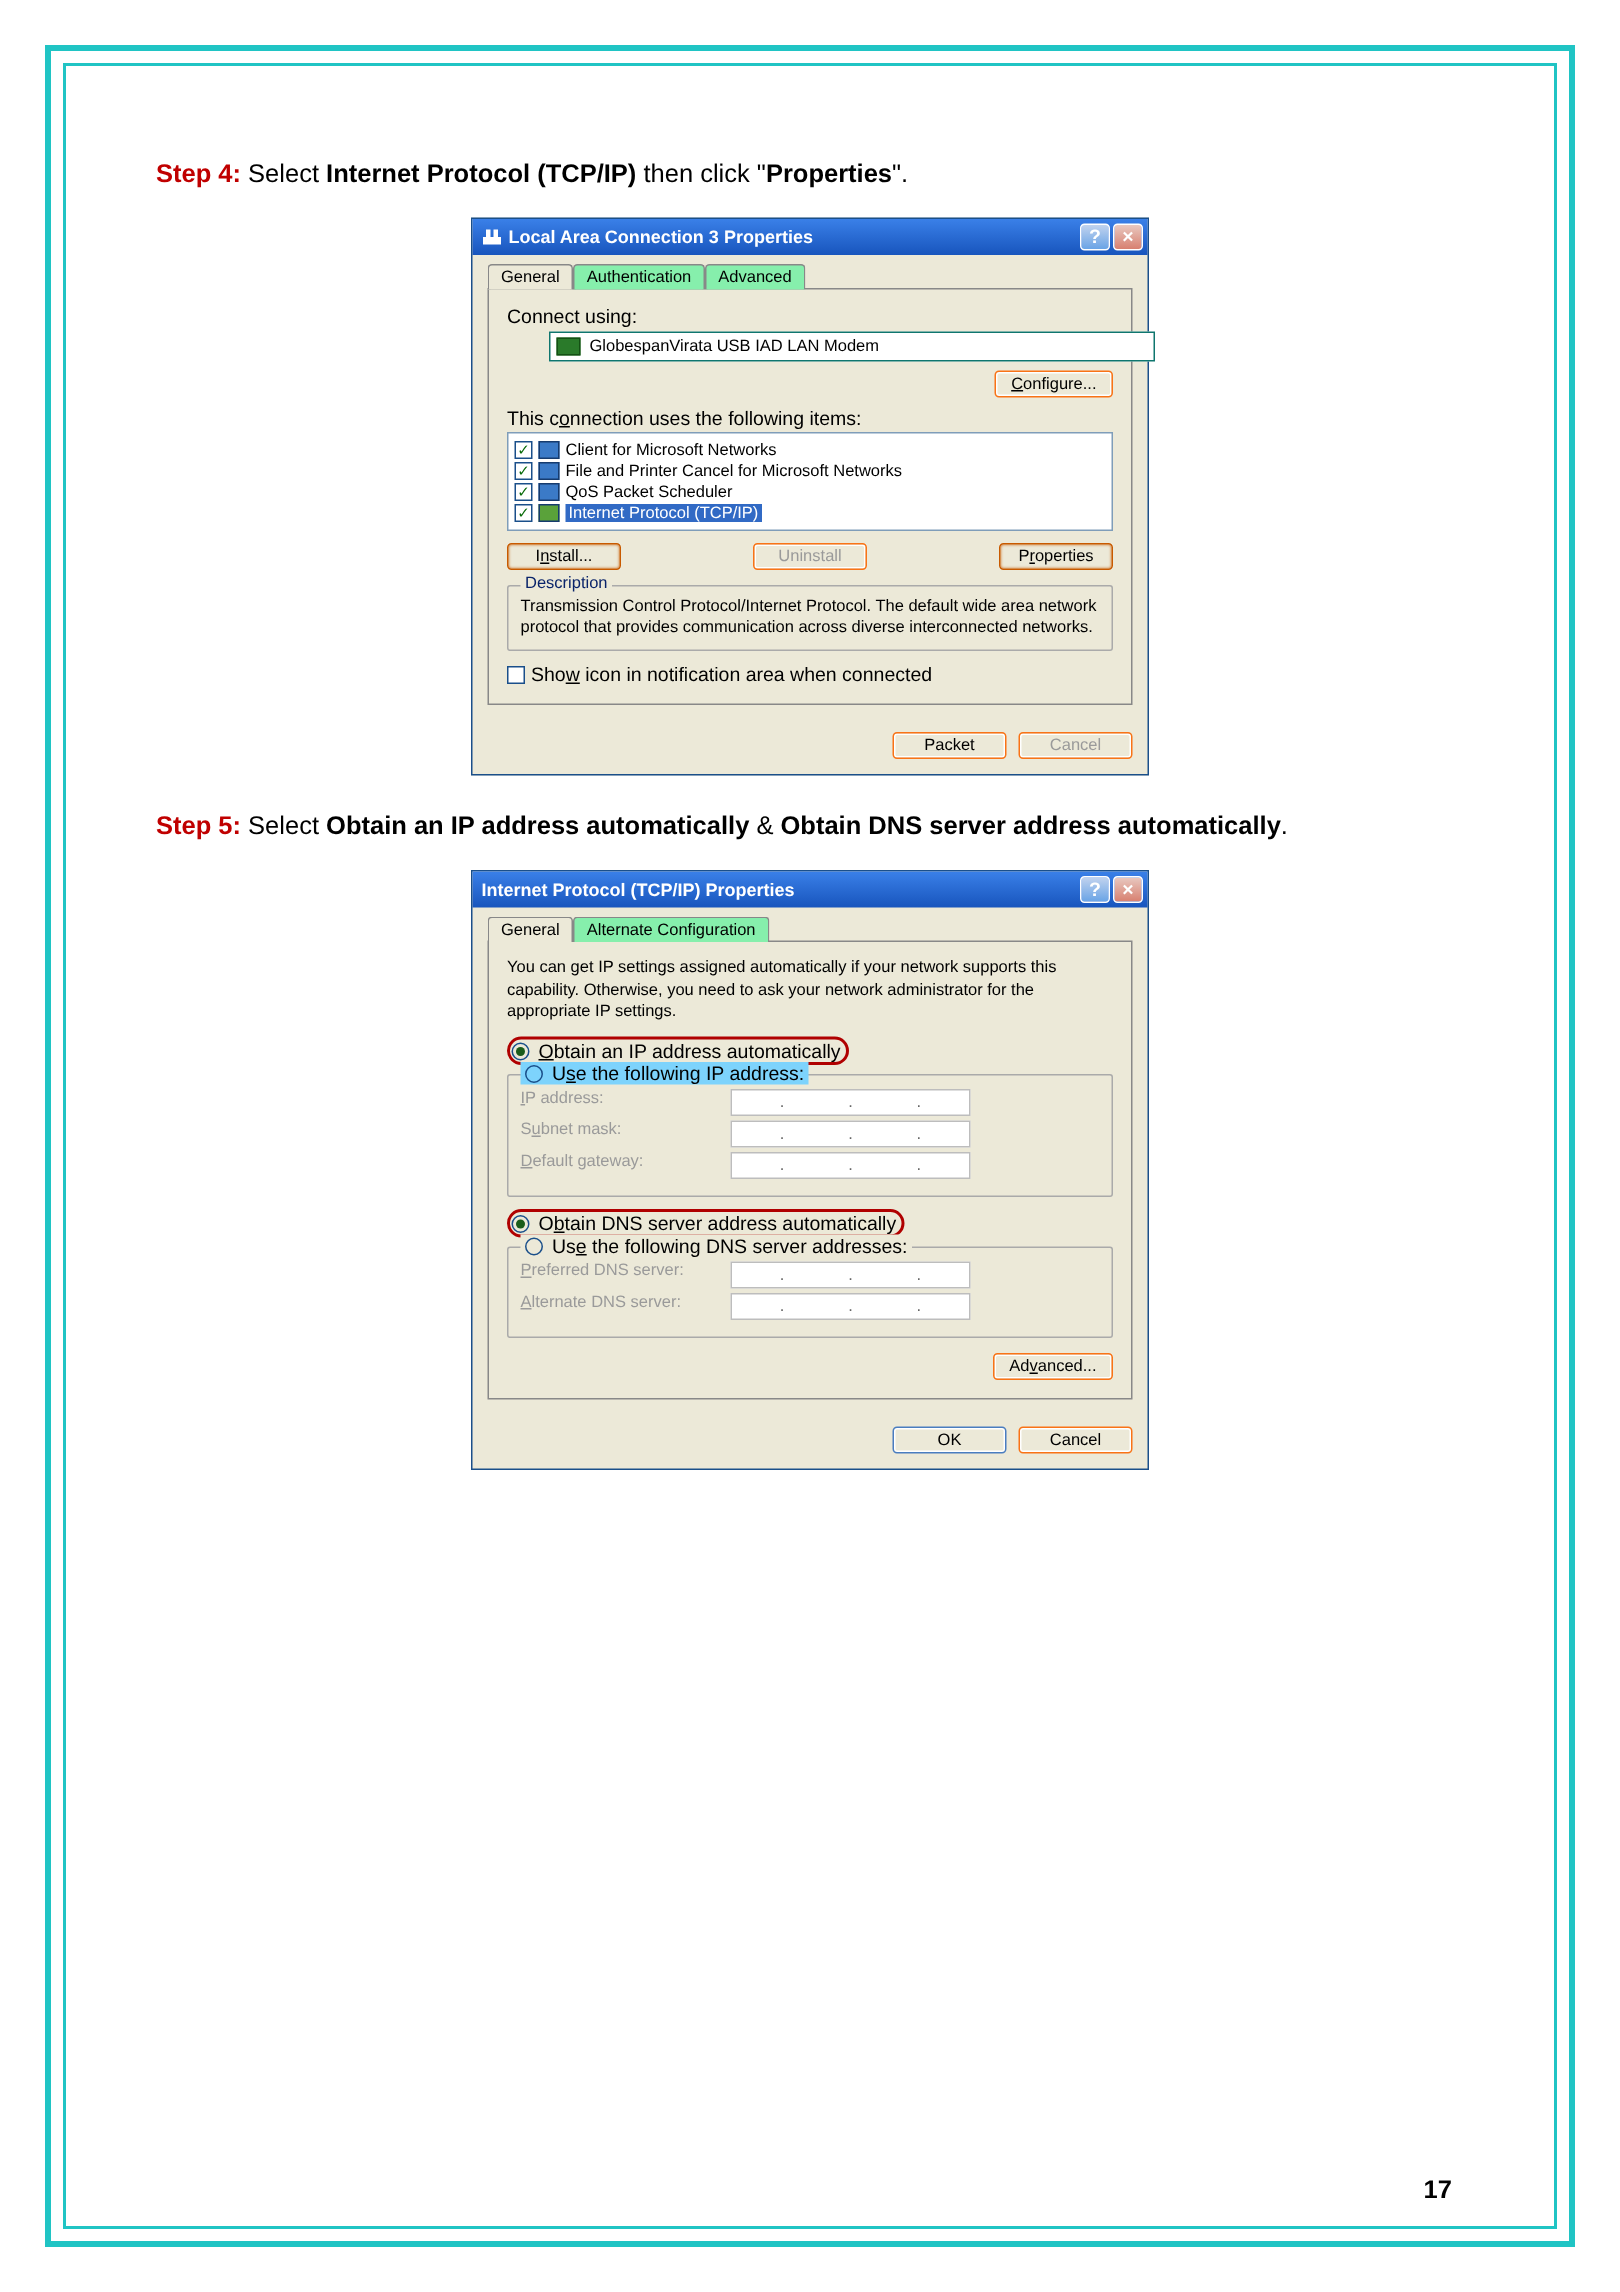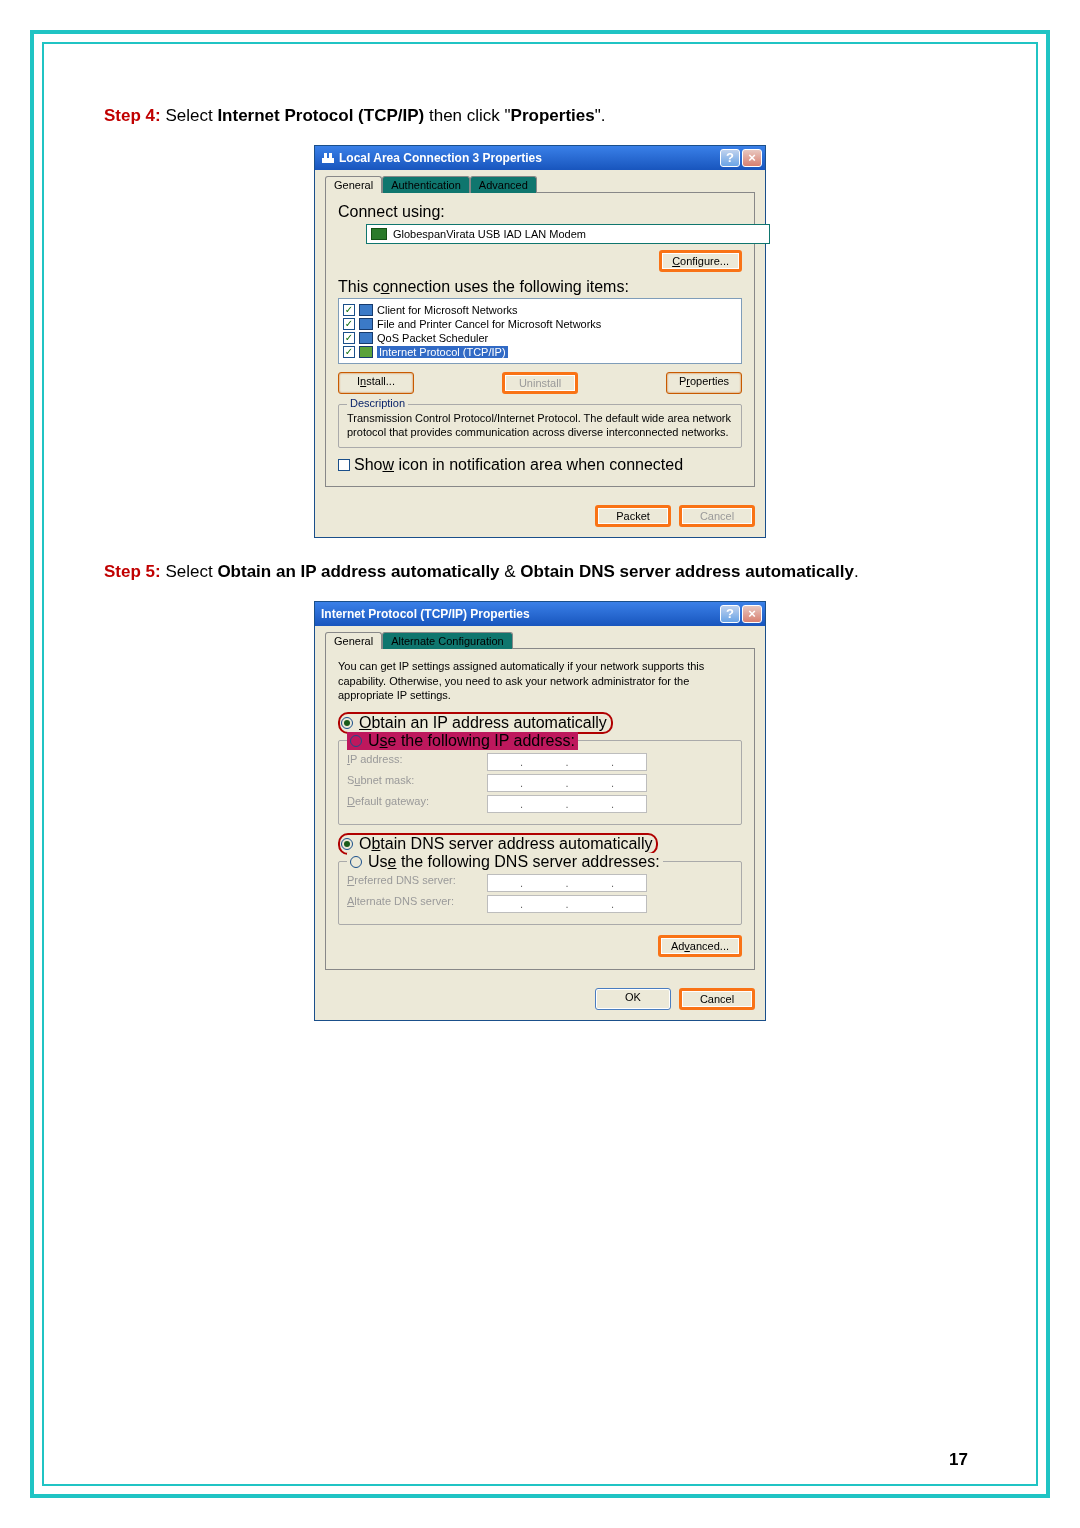--- a/index.html
+++ b/index.html
@@ -77,25 +77,25 @@
   .tab {
     border: 1px solid #888;
     border-bottom: none;
     background: #ece9d8;
     padding: 2px 8px;
     font-size: 11px;
     margin-right: 0;
     border-top-left-radius: 3px;
     border-top-right-radius: 3px;
   }
-  .tab.inactive { background: #0f766e; color:#000; }
+  .tab.inactive { background: #86efac; color:#000; }
   .tab.active { background: #ece9d8; position:relative; z-index:2; }
   .tab-panel { border: 1px solid #888; background: #ece9d8; padding: 10px 12px 12px 12px; margin-top:-1px; }
 
-  .label { font-size: 16px; color: #000; }
+  .label { font-size: 13px; color: #000; }
   .textbox {
     background: #fff;
     border: 1px solid #0f766e;
     font-size: 11px;
     padding: 2px 4px;
     height: 20px;
     width: 100%;
     display: flex;
     align-items: center;
     margin-left: 28px;
@@ -106,21 +106,21 @@
     font-size: 11px;
     padding: 4px 4px;
     margin-top: 2px;
   }
   .listrow { display:flex; align-items:center; padding: 1px 0; }
   .chk { width:12px; height:12px; border:1px solid #1a4f8a; background:#fff; margin-right:4px; display:inline-flex; align-items:center; justify-content:center; font-size:10px; color:#0a6b0a;}
   .item-icon { width:14px; height:12px; margin-right:4px; display:inline-block; background:#3b7ac7; border:1px solid #163b6e; }
   .item-text.selected { background:#316ac5; color:#fff; padding:0 2px; }
   .btn {
     background: #ece9d8;
-    border: 3px solid #f97316;
+    border: 1px solid #f97316;
     border-radius: 3px;
     padding: 2px 10px;
     font-size: 11px;
     min-width: 76px;
     text-align: center;
     display: inline-block;
     box-shadow: 0 0 0 1px #fff inset;
   }
   .btn.disabled { color: #9a9a9a; }
   .btn.hot { border: 1px solid #c85a00; box-shadow: 0 0 2px #c85a00 inset; }
@@ -268,21 +268,21 @@
 
         <div class="radio-line">
           <span class="circled-highlight">
             <span class="radio">
                   <span class="dot"></span>
                 </span>
             <span class="label"><span class="u">O</span>btain an IP address automatically</span>
           </span>
         </div>
         <div class="fieldset" style="padding-top:2px;">
-          <div class="radio-line" style="margin-top:-11px;background:#be185d;width:fit-content;padding:0 3px;">
+          <div class="radio-line" style="margin-top:-11px;background:#7dd3fc;width:fit-content;padding:0 3px;">
             <span class="radio"></span>
             <span class="label">U<span class="u">s</span>e the following IP address:</span>
           </div>
           <div class="form-row">
             <span class="f-label disabled"><span class="u">I</span>P address:</span>
             <span class="ip-field">
                   <span></span>
                   <span class="dot">.</span>
                   <span></span>
                   <span class="dot">.</span>

